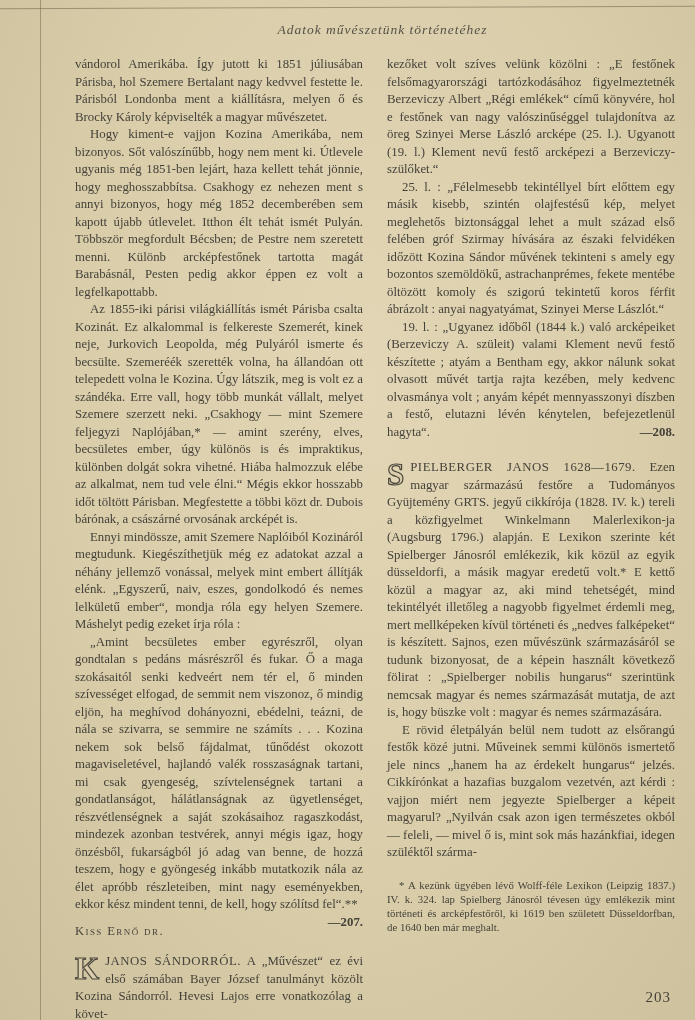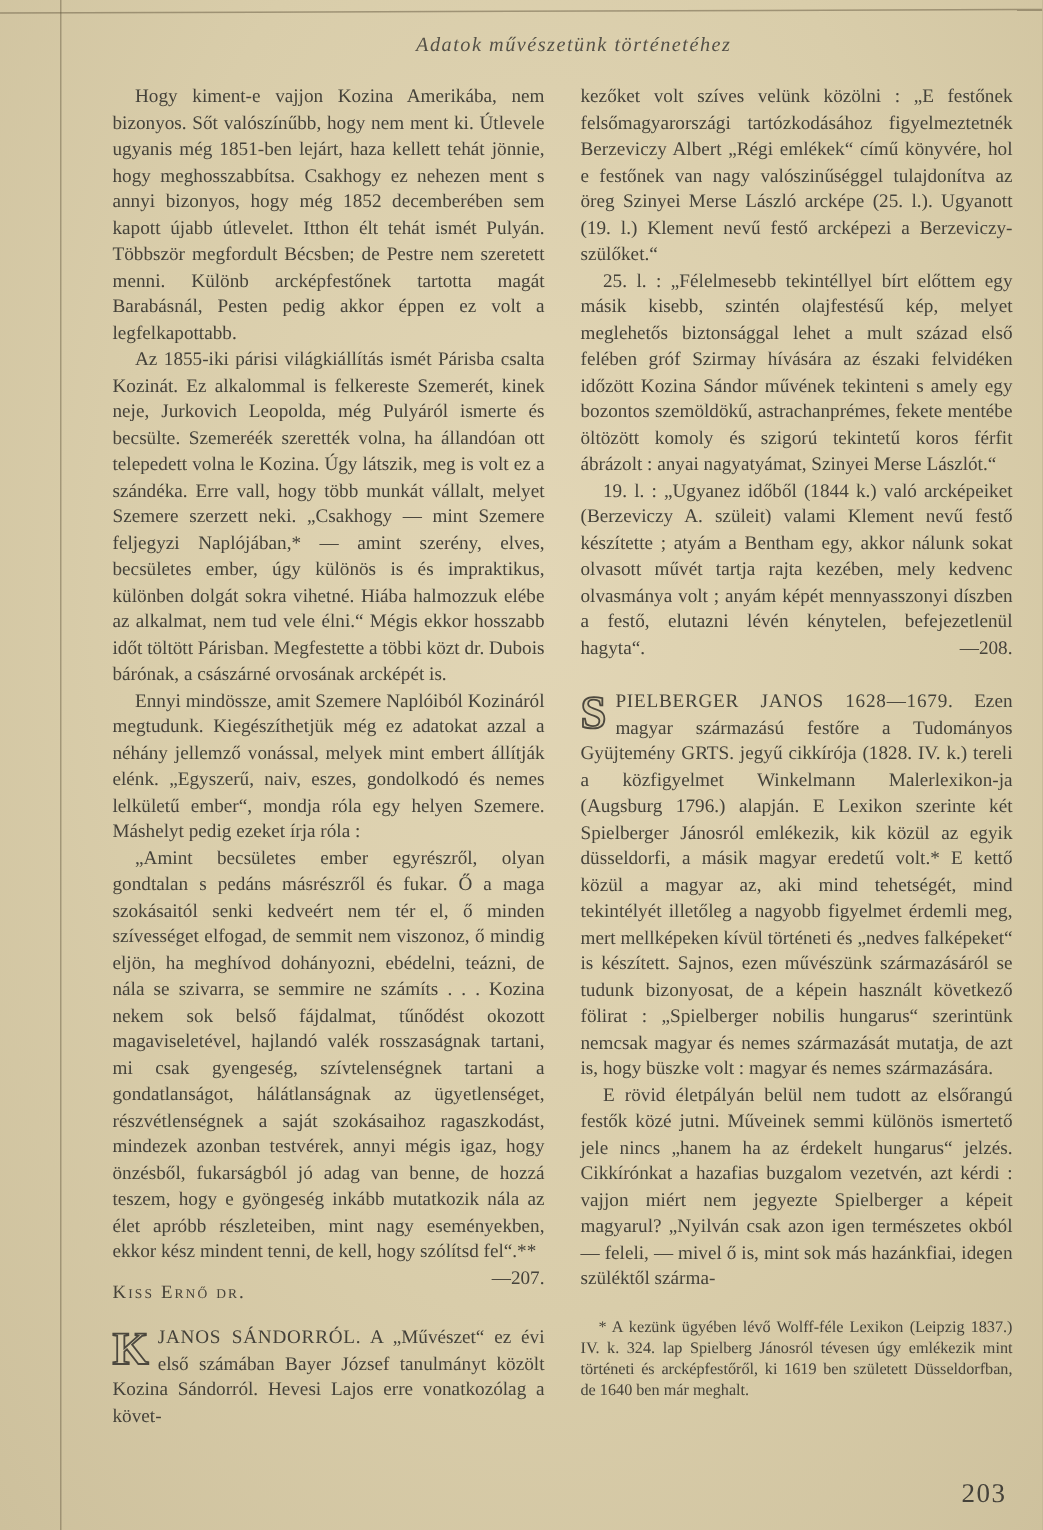--- a/index.html
+++ b/index.html
@@ -13,50 +13,51 @@
   .edge-top{position:absolute;top:7px;left:0;width:695px;height:1px;background:rgba(99,88,64,.5);transform:rotate(-0.2deg);}
   .fold-left{position:absolute;top:0;left:40px;width:1px;height:1020px;background:rgba(99,88,64,.45);}
   .running-header{
     position:absolute;top:22px;left:0;width:695px;text-align:center;
     font-style:italic;font-size:13.5px;letter-spacing:1px;color:#555147;padding-left:35px;
   }
   .columns{position:absolute;top:56px;left:75px;width:600px;display:flex;gap:24px;}
   .col{width:288px;font-size:12.8px;line-height:17.5px;text-align:justify;}
   p.bp{margin:0;text-indent:15px;}
   p.bp.noindent{text-indent:0;}
-  .endnum{float:right;}
+  .endnum{float:right;font-weight:bold;}
   .signature{
     text-align:left;padding-right:32px;margin:9px 0 13px 0;
     font-variant:small-caps;letter-spacing:1.4px;font-size:12.6px;color:#47433a;
   }
   p.section{margin:0;text-indent:0;}
   .dropcap{
     float:left;font-size:31px;line-height:28px;padding:2px 6px 0 0;
     font-weight:bold;color:#d9cdab;
     -webkit-text-stroke:1.2px #4c483e;
   }
   .lead{letter-spacing:.5px;}
   .footnotes{font-size:10.8px;line-height:14.2px;}
   .right .footnotes{margin-top:16px;}
   .fn-block{text-indent:12px;text-align:justify;}
-  .pagenum{position:absolute;right:24px;bottom:14px;font-size:18px;letter-spacing:1px;color:#45423a;margin-top:20px;}
+  .pagenum{position:absolute;right:24px;bottom:14px;font-size:15px;letter-spacing:1px;color:#45423a;margin-top:20px;}
   .sec-gap{height:18px;}
 </style>
 </head>
 <body>
 
 <div class="page">
   <div class="edge-top"></div>
   <div class="fold-left"></div>
 
   <div class="running-header">Adatok művészetünk történetéhez</div>
 
   <div class="columns">
 
     <div class="col left">
+      <p class="bp noindent">vándorol Amerikába. Így jutott ki 1851 júliusában Párisba, hol Szemere Bertalant nagy kedvvel festette le. Párisból Londonba ment a kiállításra, melyen ő és Brocky Károly képviselték a magyar művészetet.</p>
       <p class="bp">Hogy kiment-e vajjon Kozina Amerikába, nem bizonyos. Sőt valószínűbb, hogy nem ment ki. Útlevele ugyanis még 1851-ben lejárt, haza kellett tehát jönnie, hogy meghosszabbítsa. Csakhogy ez nehezen ment s annyi bizonyos, hogy még 1852 decemberében sem kapott újabb útlevelet. Itthon élt tehát ismét Pulyán. Többször megfordult Bécsben; de Pestre nem szeretett menni. Különb arcképfestőnek tartotta magát Barabásnál, Pesten pedig akkor éppen ez volt a legfelkapottabb.</p>
       <p class="bp">Az 1855-iki párisi világkiállítás ismét Párisba csalta Kozinát. Ez alkalommal is felkereste Szemerét, kinek neje, Jurkovich Leopolda, még Pulyáról ismerte és becsülte. Szemeréék szerették volna, ha állandóan ott telepedett volna le Kozina. Úgy látszik, meg is volt ez a szándéka. Erre vall, hogy több munkát vállalt, melyet Szemere szerzett neki. „Csakhogy — mint Szemere feljegyzi Naplójában,* — amint szerény, elves, becsületes ember, úgy különös is és impraktikus, különben dolgát sokra vihetné. Hiába halmozzuk elébe az alkalmat, nem tud vele élni.“ Mégis ekkor hosszabb időt töltött Párisban. Megfestette a többi közt dr. Dubois bárónak, a császárné orvosának arcképét is.</p>
       <p class="bp">Ennyi mindössze, amit Szemere Naplóiból Kozináról megtudunk. Kiegészíthetjük még ez adatokat azzal a néhány jellemző vonással, melyek mint embert állítják elénk. „Egyszerű, naiv, eszes, gondolkodó és nemes lelkületű ember“, mondja róla egy helyen Szemere. Máshelyt pedig ezeket írja róla :</p>
       <p class="bp"><span>„Amint becsületes ember egyrészről, olyan gondtalan s pedáns másrészről és fukar. Ő a maga szokásaitól senki kedveért nem tér el, ő minden szívességet elfogad, de semmit nem viszonoz, ő mindig eljön, ha meghívod dohányozni, ebédelni, teázni, de nála se szivarra, se semmire ne számíts . . .  Kozina nekem sok belső fájdalmat, tűnődést okozott magaviseletével, hajlandó valék rosszaságnak tartani, mi csak gyengeség, szívtelenségnek tartani a gondatlanságot, hálátlanságnak az ügyetlenséget, részvétlenségnek a saját szokásaihoz ragaszkodást, mindezek azonban testvérek, annyi mégis igaz, hogy önzésből, fukarságból jó adag van benne, de hozzá teszem, hogy e gyöngeség inkább mutatkozik nála az élet apróbb részleteiben, mint nagy eseményekben, ekkor kész mindent tenni, de kell, hogy szólítsd fel“.**</span><span class="endnum">—207.</span></p>
 
       <div class="signature">Kiss Ernő dr.</div>
 
       <p class="section">
         <span class="dropcap">K</span><span class="lead">JANOS SÁNDORRÓL.</span><span> A „Művészet“ ez évi első számában Bayer József tanulmányt közölt Kozina Sándorról. Hevesi Lajos erre vonatkozólag a követ-</span>
       </p>

